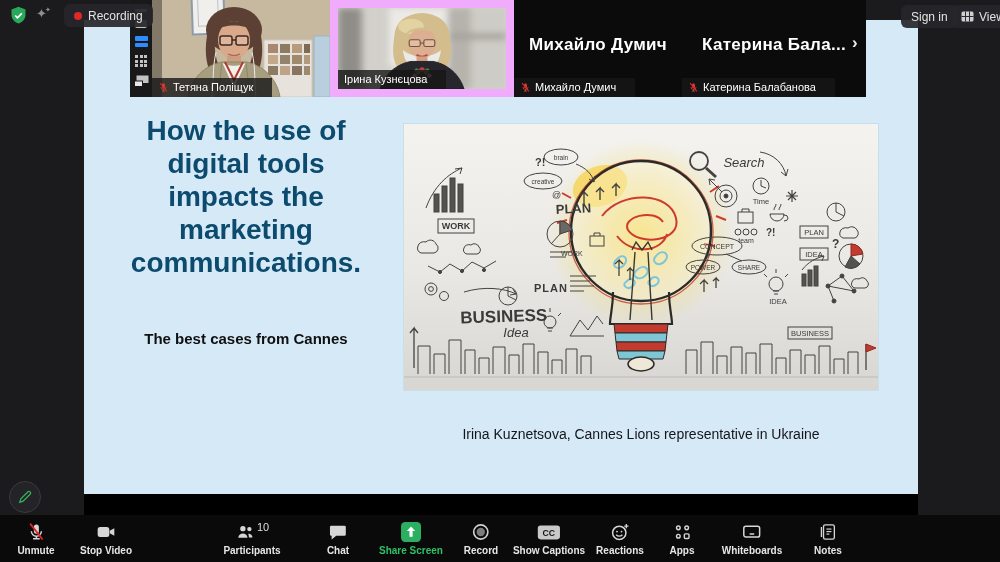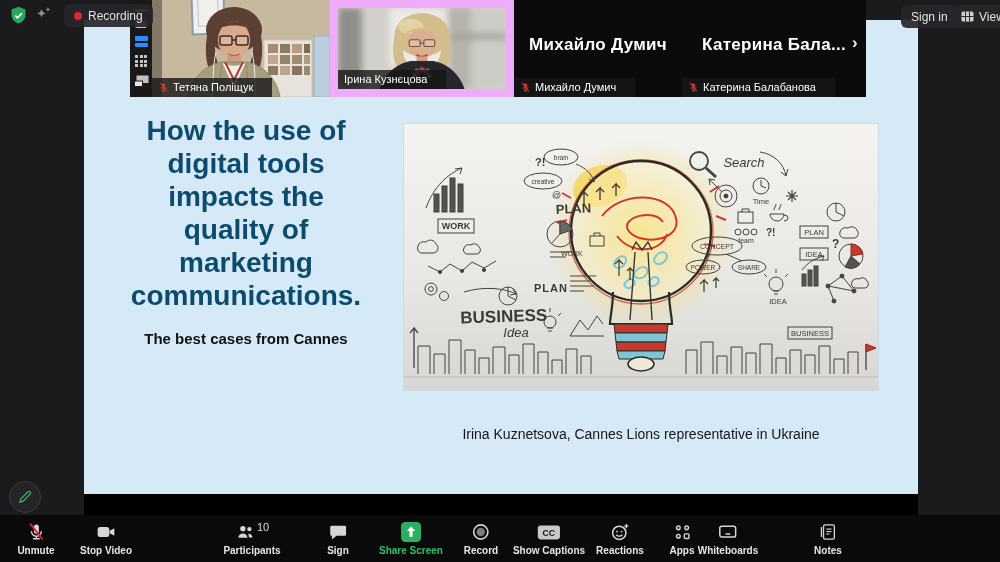--- a/index.html
+++ b/index.html
@@ -74,21 +74,20 @@
 </head>
 <body>
 
 <div id="app">
 
   <div class="slide">
     <div class="slide-title">
       <div>How the use of</div>
       <div>digital tools</div>
       <div>impacts the</div>
-      <div>quality of</div>
       <div>marketing</div>
       <div>communications.</div>
     </div>
     <div class="slide-sub">
       <div>The best cases from Cannes</div>
     </div>
 
     <div class="doodle-wrap">
       <svg viewBox="0 0 474 266">
         <defs>
@@ -456,21 +455,21 @@
         </svg>
         <span class="count">10</span>
       </div>
       <span class="tb-label">Participants</span>
     </div>
 
     <div class="tb-item" style="left:338px">
       <svg width="20" height="20" viewBox="0 0 24 24">
         <path d="M4 4.5h16a1.5 1.5 0 0 1 1.5 1.5v9a1.5 1.5 0 0 1-1.5 1.5H10l-5.5 4.5v-4.5H4A1.5 1.5 0 0 1 2.5 15V6A1.5 1.5 0 0 1 4 4.5z" fill="#d6d6d6"></path>
       </svg>
-      <span class="tb-label">Sign</span>
+      <span class="tb-label">Chat</span>
     </div>
 
     <div class="tb-item" style="left:411px">
       <svg width="20" height="20" viewBox="0 0 24 24">
         <rect width="24" height="24" rx="5" fill="#2bb061"></rect>
         <path d="M12 5.5l5 5.2h-3.1v7h-3.8v-7H7z" fill="#fff"></path>
       </svg>
       <span class="tb-label green">Share Screen</span>
     </div>
 
@@ -504,21 +503,21 @@
     <div class="tb-item" style="left:682px">
       <svg width="20" height="20" viewBox="0 0 24 24">
         <circle cx="7" cy="7" r="2.2" stroke="#d6d6d6" fill="none" stroke-width="1.7"></circle>
         <circle cx="17" cy="7" r="2.2" stroke="#d6d6d6" fill="none" stroke-width="1.7"></circle>
         <circle cx="7" cy="17" r="2.2" stroke="#d6d6d6" fill="none" stroke-width="1.7"></circle>
         <rect x="14.2" y="14.2" width="5.6" height="5.6" rx="1.2" stroke="#d6d6d6" fill="none" stroke-width="1.7"></rect>
       </svg>
       <span class="tb-label">Apps</span>
     </div>
 
-    <div class="tb-item" style="left:728px">
+    <div class="tb-item" style="left:752px">
       <svg width="22" height="20" viewBox="0 0 24 24">
         <rect x="2.5" y="5" width="19" height="13" rx="2.5" stroke="#d6d6d6" fill="none" stroke-width="1.8"></rect>
         <line x1="9.5" y1="14.5" x2="15" y2="14.5" stroke="#d6d6d6" stroke-width="1.8"></line>
       </svg>
       <span class="tb-label">Whiteboards</span>
     </div>
 
     <div class="tb-item" style="left:828px">
       <svg width="20" height="20" viewBox="0 0 24 24">
         <rect x="6.5" y="3.5" width="13" height="17" rx="2" stroke="#d6d6d6" fill="none" stroke-width="1.6"></rect>

